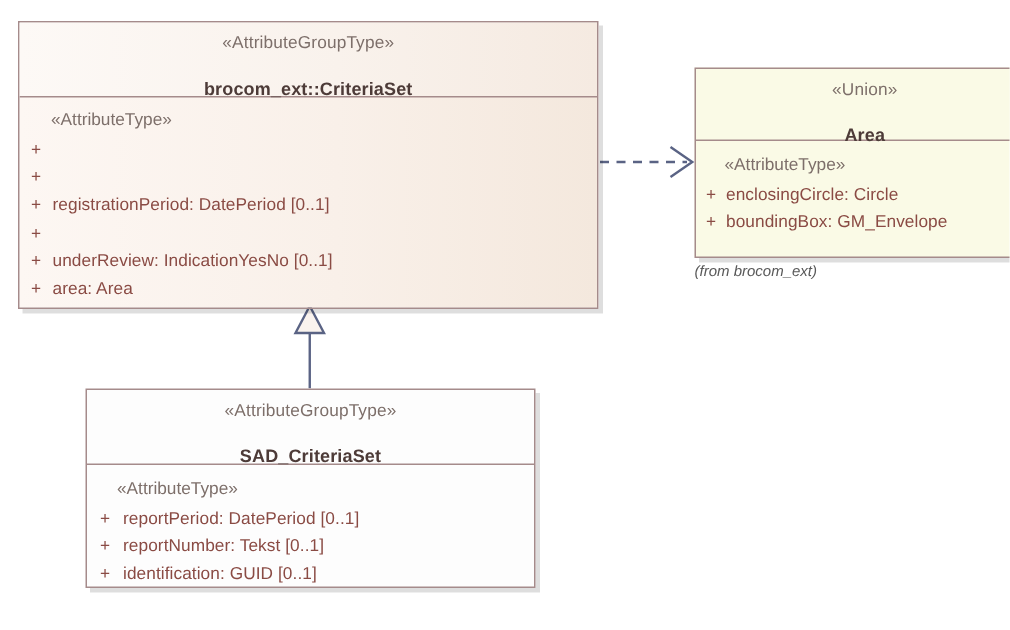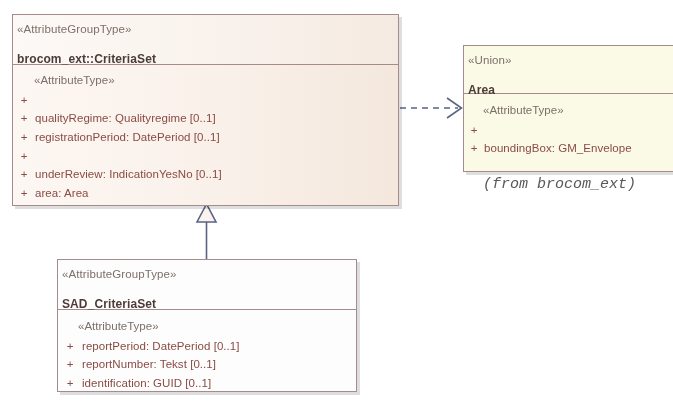--- a/index.html
+++ b/index.html
@@ -16,20 +16,21 @@
   
   .uml-class{
     position:absolute;
     box-sizing:border-box;
     border:1px solid #a58b8b;
     box-shadow:3px 3px 0 rgba(0,0,0,0.13);
     overflow:hidden;
   }
   .uml-header{
     box-sizing:border-box;
+    text-align:center;
     padding:7px 4px 4px 4px;
     border-bottom:1px solid #a58b8b;
     line-height:1.32;
   }
   .stereotype{
     display:block;
     font-size:11.5px;
     color:#7d6f6a;
     letter-spacing:0.1px;
   }
@@ -101,25 +102,23 @@
     background:#fdfdfd;
     height:50px;
   }
   #class-sad .uml-body{padding:8px 0 7px 0;}
   #class-sad .compartment-stereotype{padding-left:20px;}
   #class-sad .attr-vis{width:24px;flex:0 0 24px;}
 
   .from-package{
     position:absolute;
     left:463px;top:176px;width:193px;
-    text-align:center;
-    font-size:15px;
+    font-size:10px;
     font-style:italic;
     color:#595959;
-    font-family:Liberation Mono, monospace;
   }
 
   
   #connectors{
     position:absolute;left:0;top:0;width:673px;height:420px;
     pointer-events:none;
   }
 </style>
 </head>
 <body>
@@ -145,21 +144,20 @@
       <span class="classname">brocom_ext::CriteriaSet</span>
     </div>
     <div class="uml-body">
       <div class="compartment-stereotype">«AttributeType»</div>
 
       <div class="attr-row">
         <span class="attr-vis">+</span>
       </div>
       <div class="attr-row">
         <span class="attr-vis">+</span>
-        <span class="attr-text">qualityRegime: Qualityregime [0..1]</span>
       </div>
       <div class="attr-row">
         <span class="attr-vis">+</span>
         <span class="attr-text">registrationPeriod: DatePeriod [0..1]</span>
       </div>
       <div class="attr-row">
         <span class="attr-vis">+</span>
       </div>
       <div class="attr-row">
         <span class="attr-vis">+</span>
@@ -174,20 +172,21 @@
 
   <div class="uml-class" id="class-area">
     <div class="uml-header">
       <span class="stereotype">«Union»</span>
       <span class="classname">Area</span>
     </div>
     <div class="uml-body">
       <div class="compartment-stereotype">«AttributeType»</div>
       <div class="attr-row">
         <span class="attr-vis">+</span>
+        <span class="attr-text">enclosingCircle: Circle</span>
       </div>
       <div class="attr-row">
         <span class="attr-vis">+</span>
         <span class="attr-text">boundingBox: GM_Envelope</span>
       </div>
     </div>
   </div>
 
   <div class="from-package">(from brocom_ext)</div>
 

